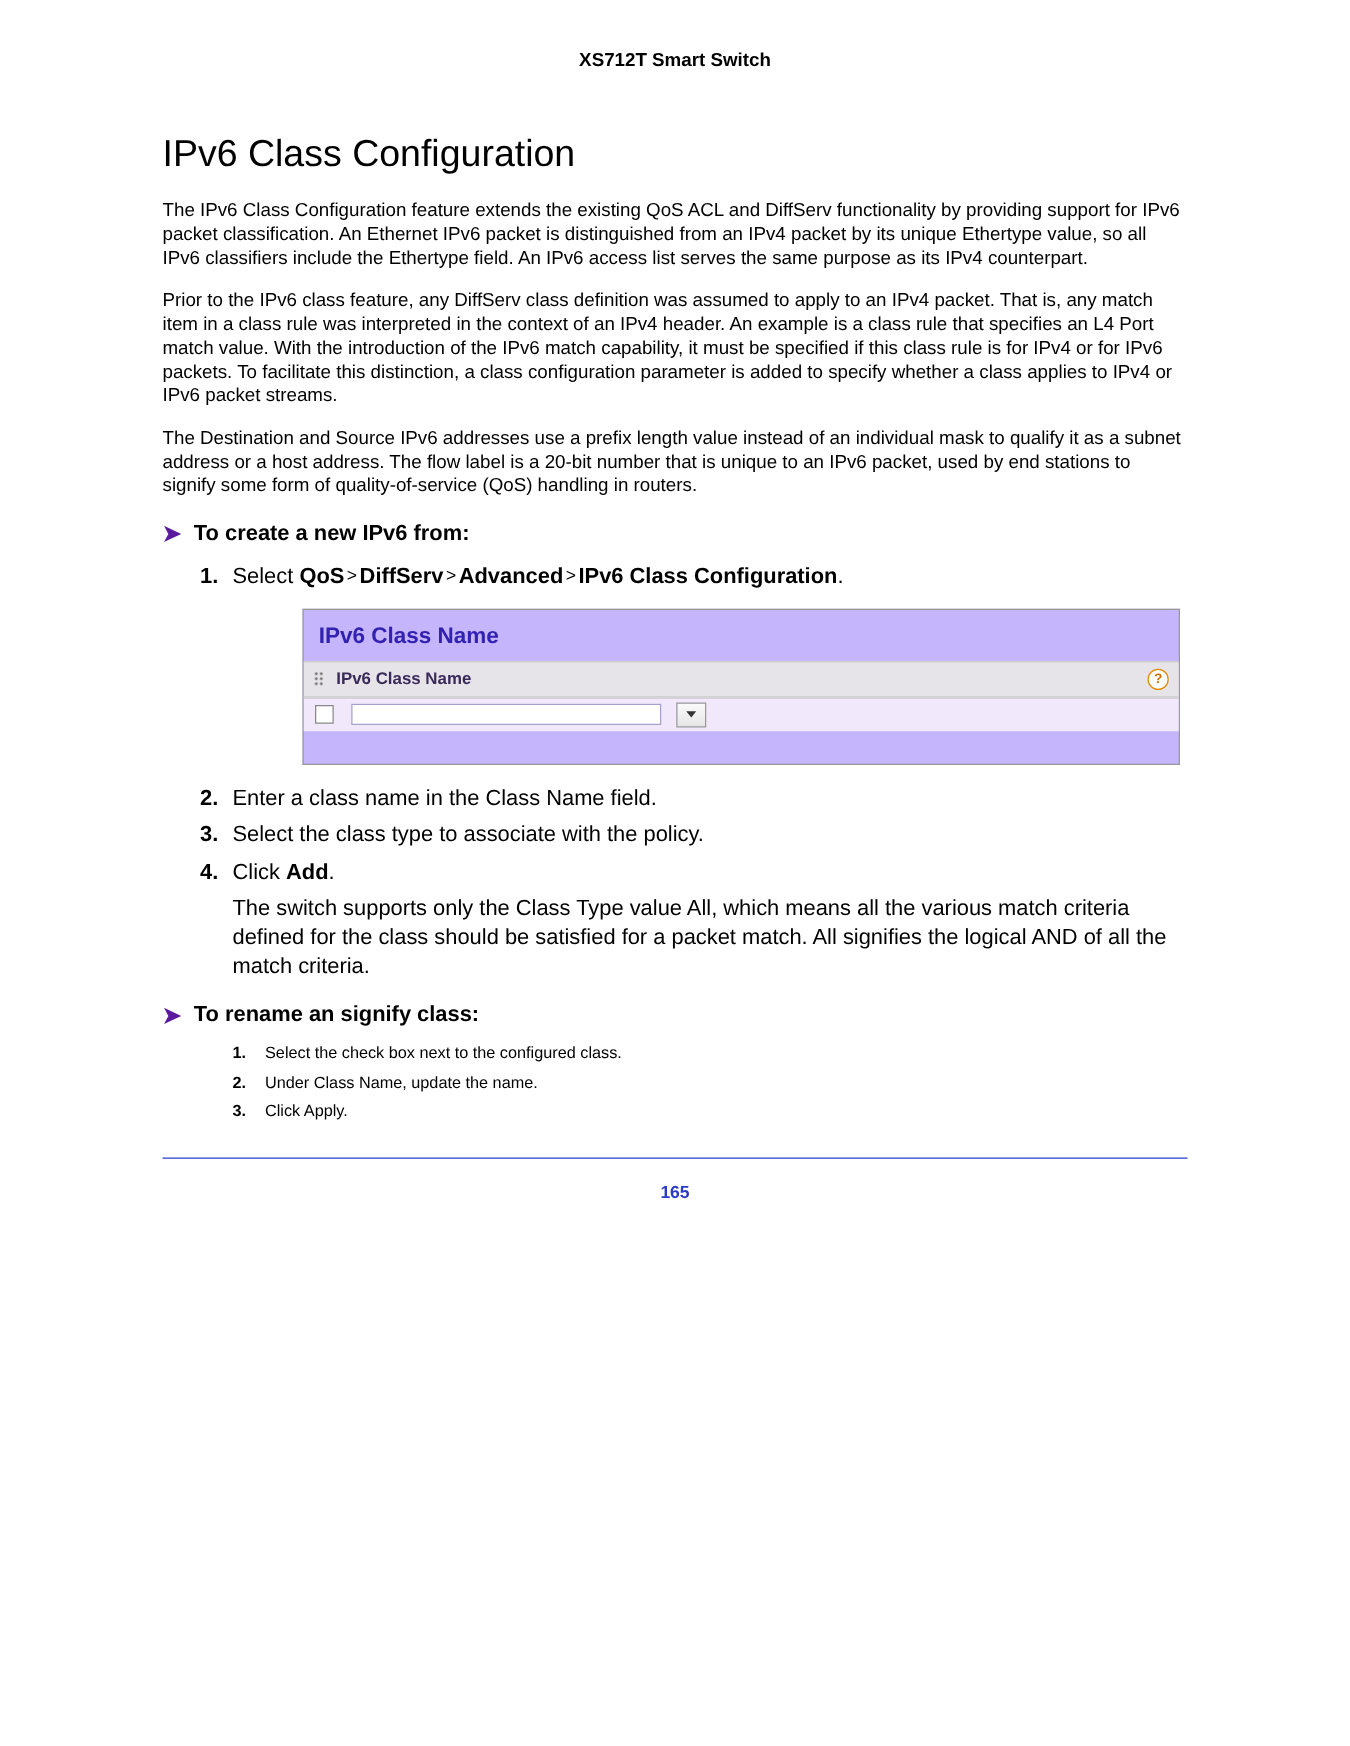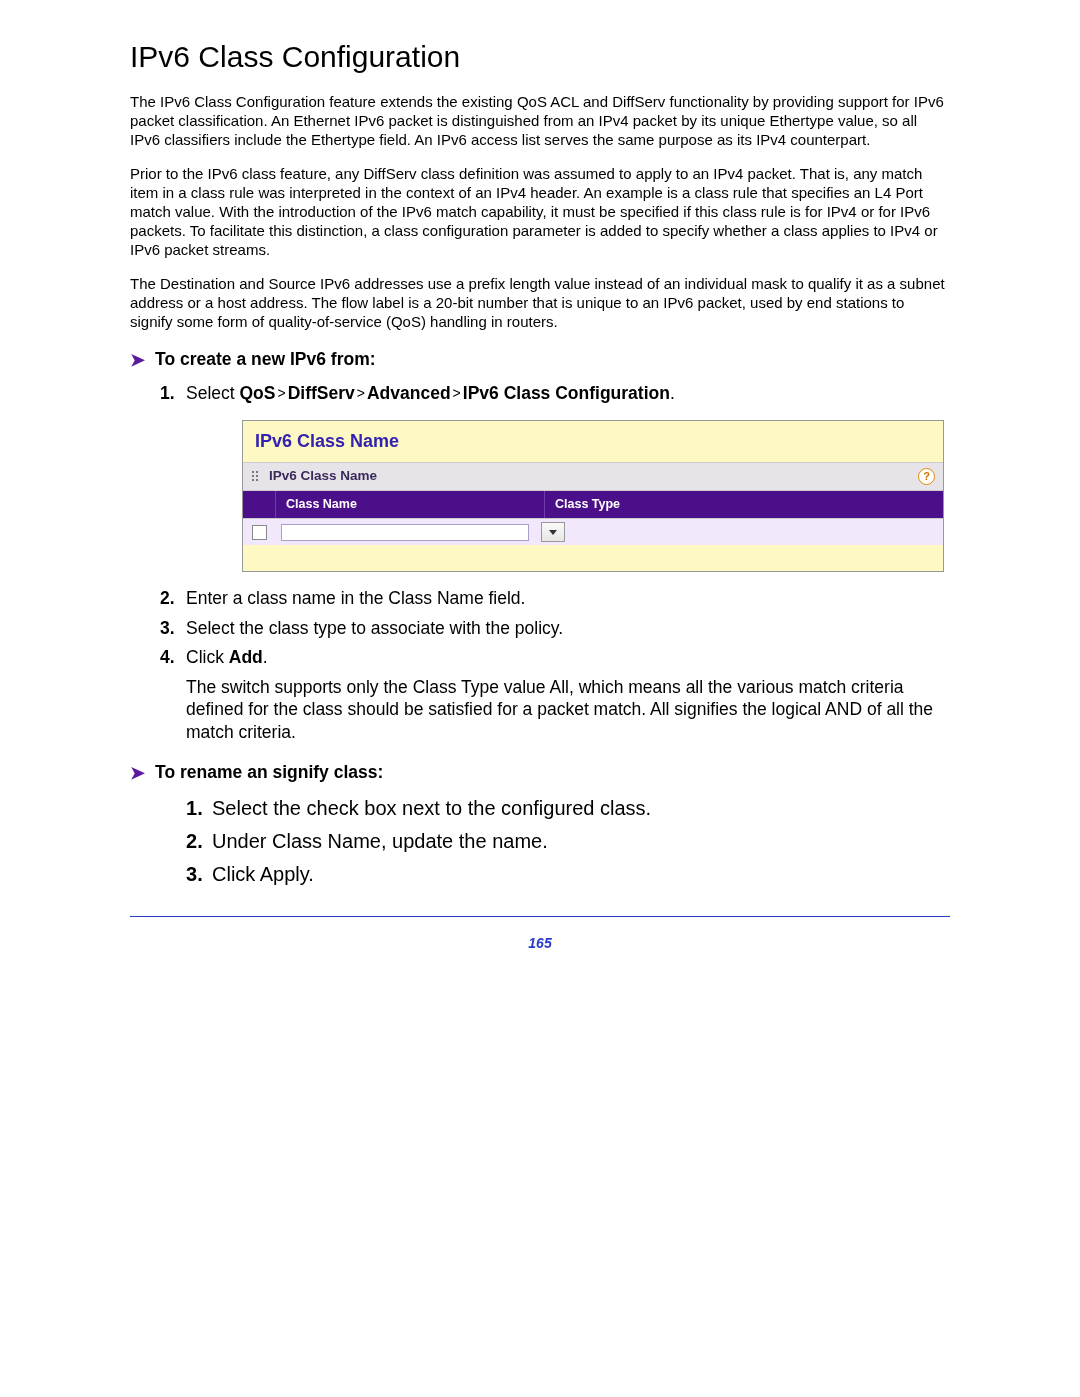--- a/index.html
+++ b/index.html
@@ -74,21 +74,21 @@
   }
   .sub-steps {
     list-style: none;
     padding: 0 0 0 56px;
     margin: 8px 0 0 0;
     counter-reset: sub;
   }
   .sub-steps > li {
     counter-increment: sub;
     position: relative;
-    font-size: 20px;
+    font-size: 13px;
     line-height: 1.4;
     margin: 0 0 5px 0;
     padding-left: 26px;
   }
   .sub-steps > li::before {
     content: counter(sub) ".";
     position: absolute;
     left: 0;
     font-weight: bold;
   }
@@ -100,21 +100,21 @@
   }
   .b { font-weight: bold; }
 
   
   .widget-wrap {
     margin: 14px 0 14px 56px;
   }
   .widget {
     border: 1px solid #999;
     width: 700px;
-    background: #fef9c3;
+    background: #c4b5fd;
   }
   .widget-title {
     color: #3322b0;
     font-weight: bold;
     font-size: 18px;
     padding: 8px 12px 8px 12px;
   }
   .widget-sub {
     background: #e7e4e9;
     border-top: 1px solid #ccc;
@@ -207,28 +207,28 @@
   .hr {
     border: none;
     border-top: 1px solid #2a3cc7;
     margin: 28px 0 18px 0;
   }
   .pagenum {
     text-align: center;
     color: #2a3cc7;
     font-weight: bold;
     font-size: 14px;
-    font-style: italic;
   }
 </style>
 </head>
 <body>
 
 <div class="page">
 
+  <div class="doc-header">XS712T Smart Switch</div>
 
   <h1 class="title">IPv6 Class Configuration</h1>
 
   <p class="body">The IPv6 Class Configuration feature extends the existing QoS ACL and DiffServ functionality by providing support for IPv6 packet classification. An Ethernet IPv6 packet is distinguished from an IPv4 packet by its unique Ethertype value, so all IPv6 classifiers include the Ethertype field. An IPv6 access list serves the same purpose as its IPv4 counterpart.</p>
   <p class="body">Prior to the IPv6 class feature, any DiffServ class definition was assumed to apply to an IPv4 packet. That is, any match item in a class rule was interpreted in the context of an IPv4 header. An example is a class rule that specifies an L4 Port match value. With the introduction of the IPv6 match capability, it must be specified if this class rule is for IPv4 or for IPv6 packets. To facilitate this distinction, a class configuration parameter is added to specify whether a class applies to IPv4 or IPv6 packet streams.</p>
   <p class="body">The Destination and Source IPv6 addresses use a prefix length value instead of an individual mask to qualify it as a subnet address or a host address. The flow label is a 20-bit number that is unique to an IPv6 packet, used by end stations to signify some form of quality-of-service (QoS) handling in routers.</p>
 
   <div class="arrow-row">
     <span class="arrow">➤</span>
     <span class="arrow-label">To create a new IPv6 from:</span>
@@ -238,25 +238,20 @@
     <li>
       <span>Select </span><span class="b">QoS</span><span class="gt">&gt;</span><span class="b">DiffServ</span><span class="gt">&gt;</span><span class="b">Advanced</span><span class="gt">&gt;</span><span class="b">IPv6 Class Configuration</span><span>.</span>
 
       <div class="widget-wrap">
         <div class="widget">
           <div class="widget-title">IPv6 Class Name</div>
           <div class="widget-sub">
             <span class="toggle-dots"></span>
             <span>IPv6 Class Name</span>
             <span class="help-icon">?</span>
-          </div>
-          <div class="grid-head">
-            <div class="col-check"></div>
-            <div class="col-name">Class Name</div>
-            <div class="col-type">Class Type</div>
           </div>
           <div class="grid-row">
             <div class="cell-check">
                 <div class="cb"></div>
               </div>
             <div class="cell-name">
                 <div class="tf"></div>
               </div>
             <div class="cell-type">
                 <div class="dd">

